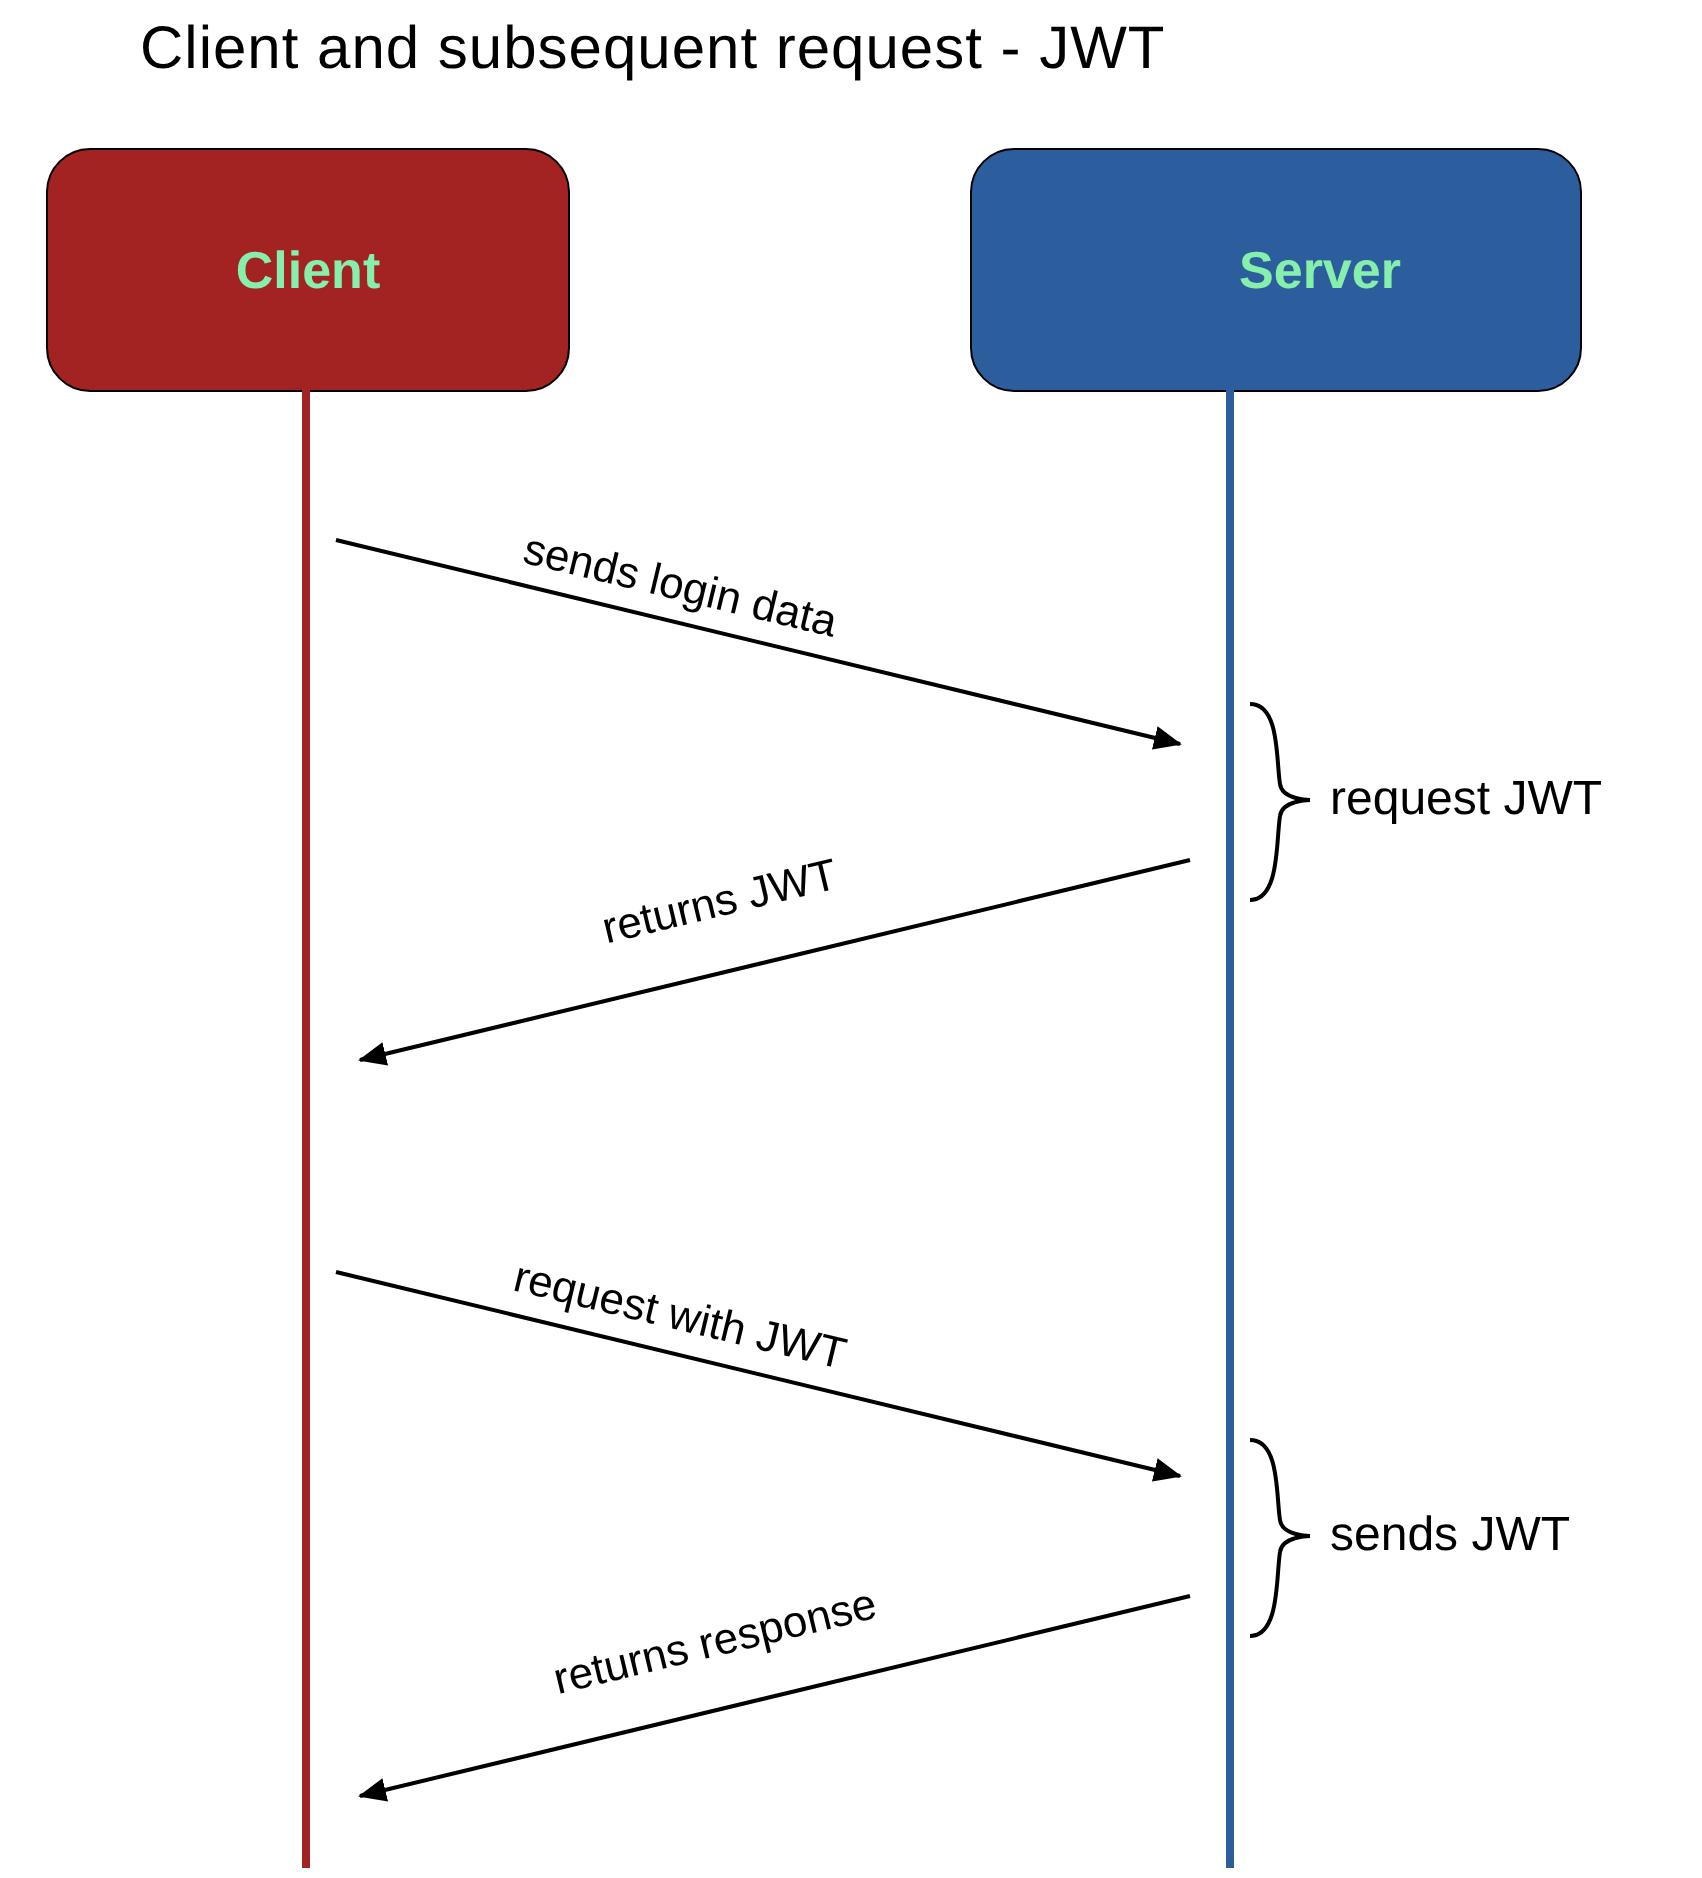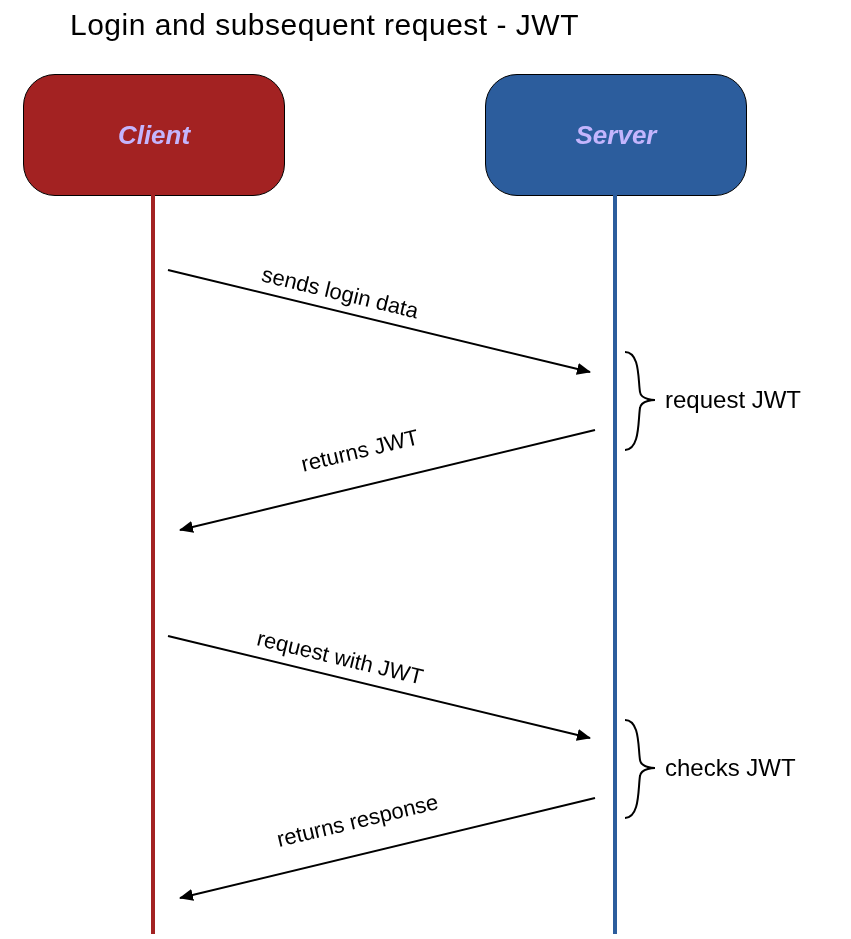--- a/index.html
+++ b/index.html
@@ -18,39 +18,39 @@
     left: 70px;
     top: 8px;
     font-size: 30px;
     color: #000;
     letter-spacing: 0.5px;
   }
   .actor-box {
     position: absolute;
     width: 260px;
     height: 120px;
-    border-radius: 32px;
+    border-radius: 22px;
     border: 1px solid #000;
     display: flex;
     align-items: center;
     justify-content: center;
-    color: #c4b5fd;
+    color: #86efac;
     font-size: 26px;
     font-weight: bold;
-    font-style: italic;
   }
   .client-box {
     left: 23px;
     top: 74px;
     background: #A32222;
   }
   .server-box {
     left: 485px;
     top: 74px;
     background: #2C5D9D;
+    padding-left: 44px;
   }
   .lifeline {
     position: absolute;
     top: 194px;
     width: 4px;
     height: 740px;
   }
   .client-line { left: 151px; background: #A32222; }
   .server-line { left: 613px; background: #2C5D9D; }
 
@@ -72,21 +72,21 @@
     position: absolute;
     font-size: 24px;
     color: #000;
     white-space: nowrap;
   }
 </style>
 </head>
 <body>
 <div class="canvas">
 
-  <div class="title">Login and subsequent request - JWT</div>
+  <div class="title">Client and subsequent request - JWT</div>
 
   <div class="actor-box client-box">
     <span>Client</span>
   </div>
   <div class="actor-box server-box">
     <span>Server</span>
   </div>
 
   <div class="lifeline client-line"></div>
   <div class="lifeline server-line"></div>
@@ -122,15 +122,15 @@
   <div class="msg-label" style="left:260px; top:280px; transform: rotate(13.5deg);">sends login data</div>
 
   <div class="msg-label" style="left:300px; top:438px; transform: rotate(-13.5deg);">returns JWT</div>
 
   <div class="msg-label" style="left:255px; top:645px; transform: rotate(13.5deg);">request with JWT</div>
 
   <div class="msg-label" style="left:275px; top:808px; transform: rotate(-13.5deg);">returns response</div>
 
   <div class="note-label" style="left:665px; top:386px;">request JWT</div>
 
-  <div class="note-label" style="left:665px; top:754px;">checks JWT</div>
+  <div class="note-label" style="left:665px; top:754px;">sends JWT</div>
 
 </div>
 
 </body></html>

